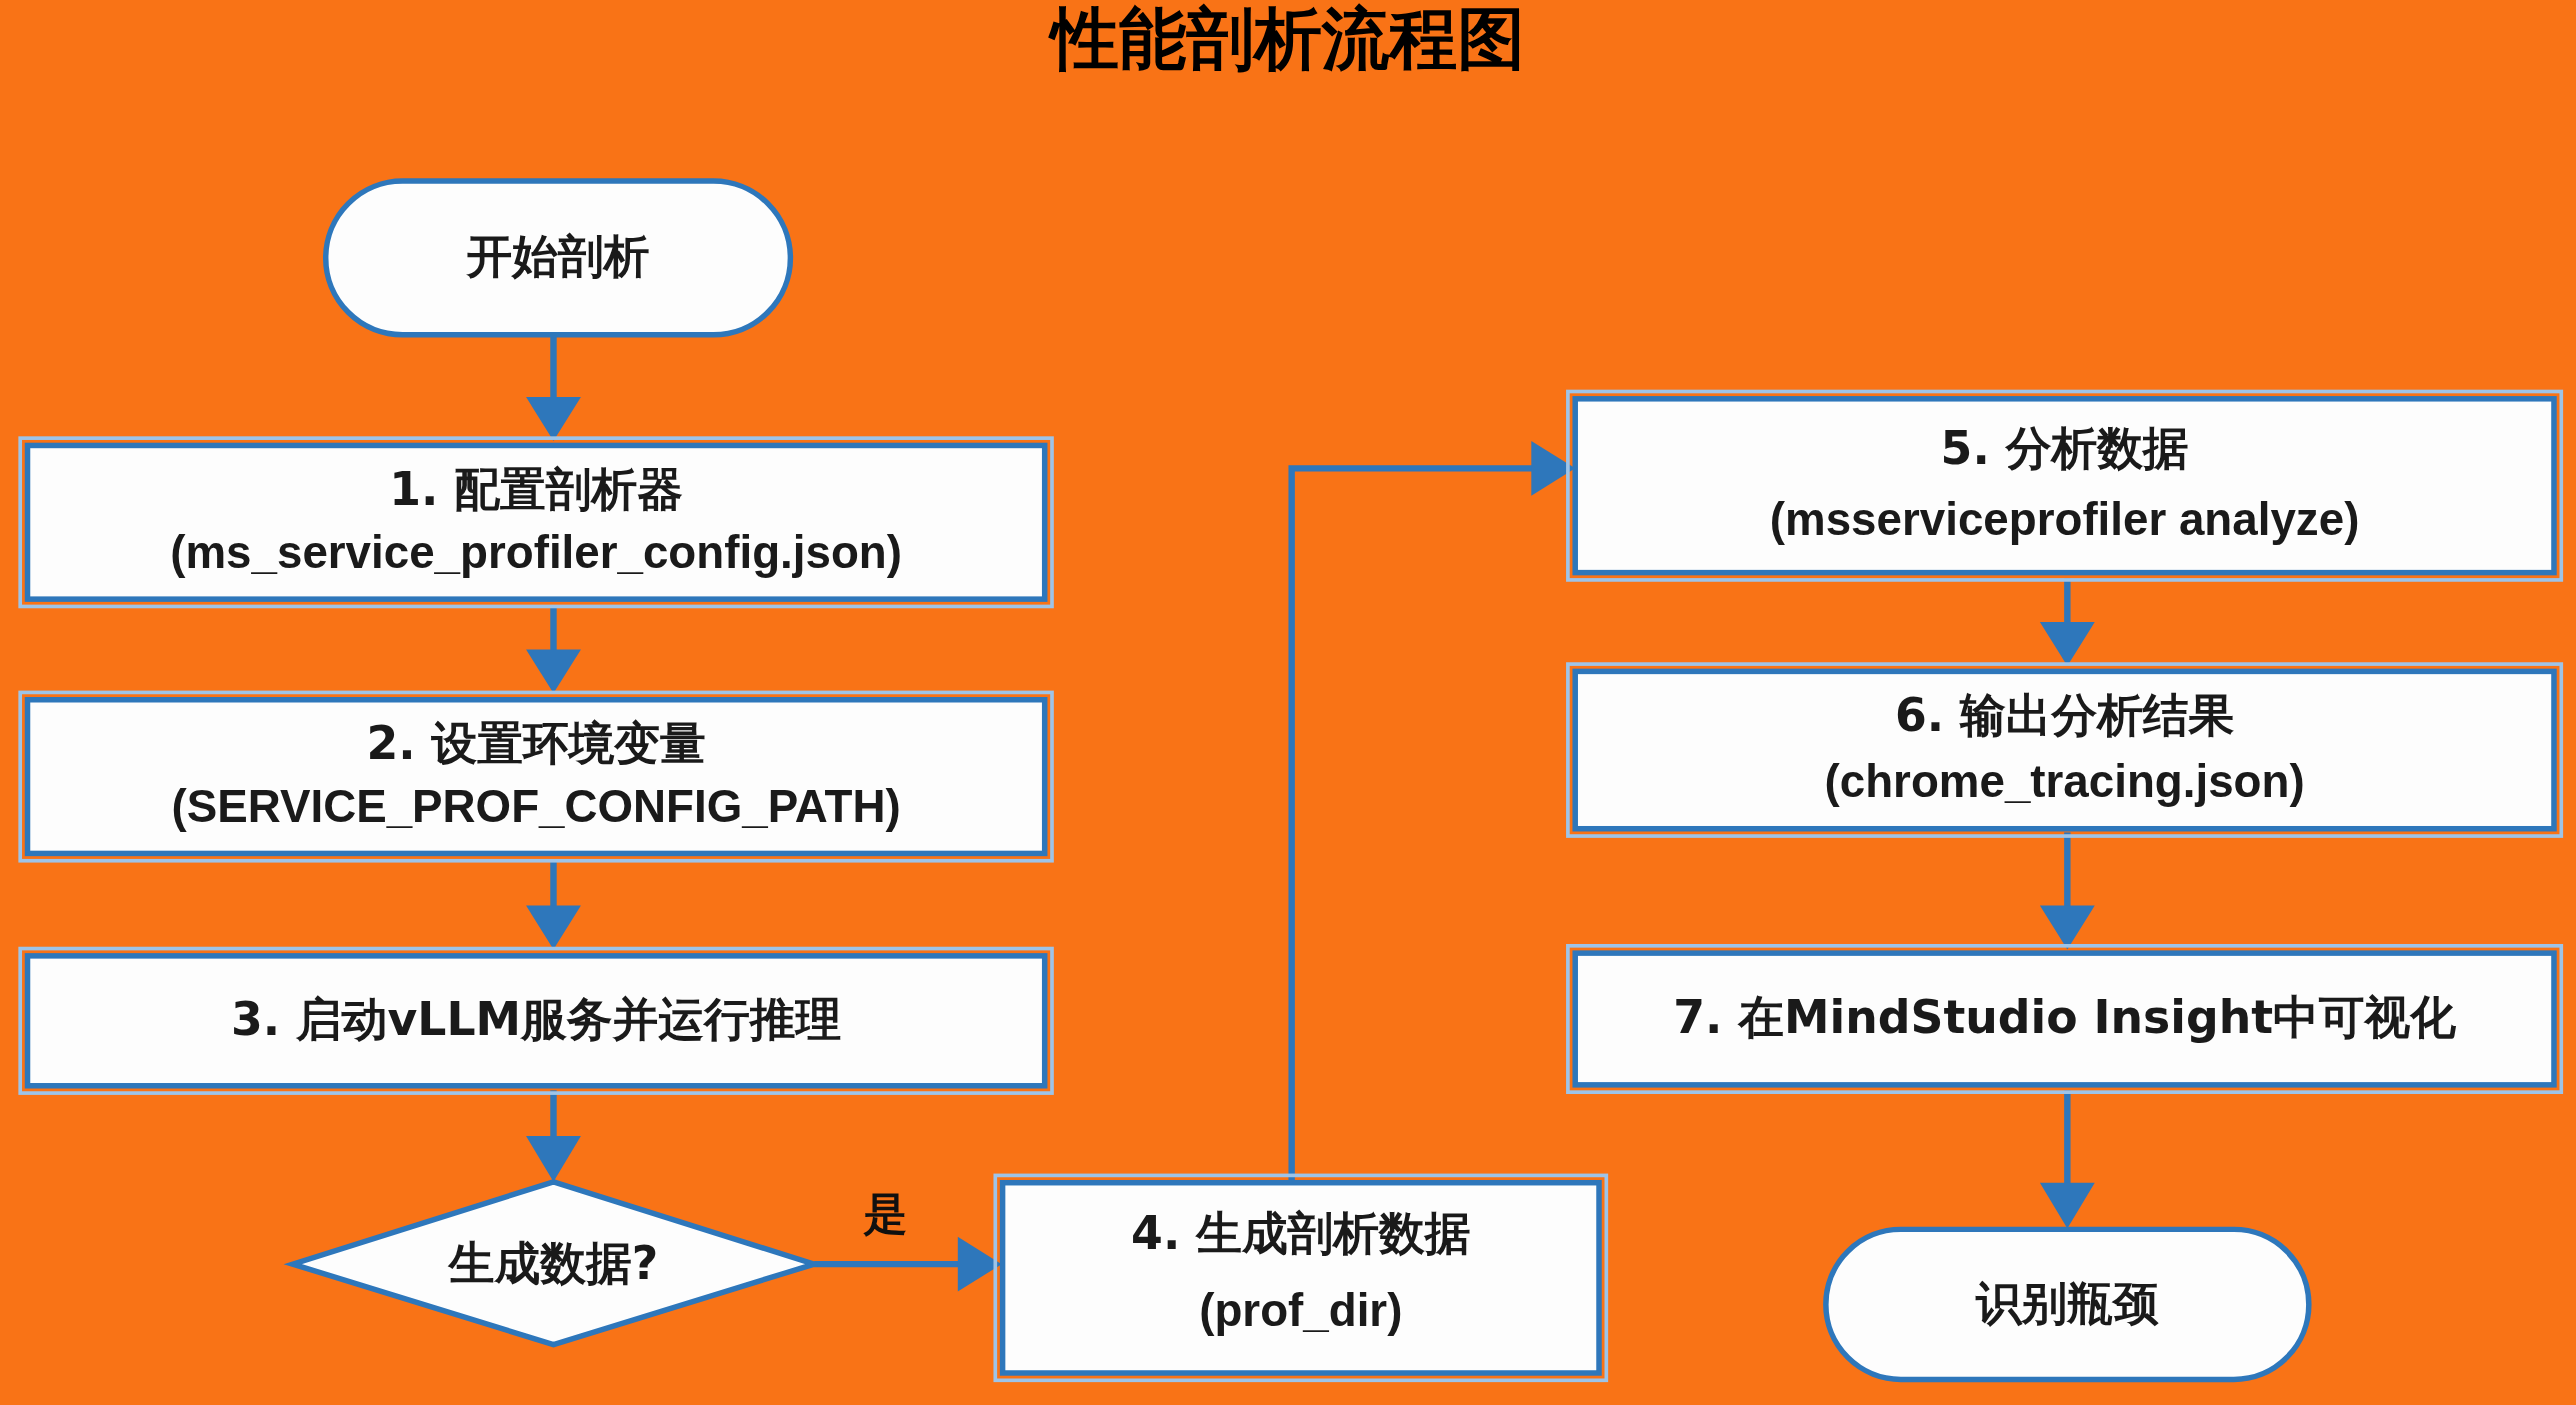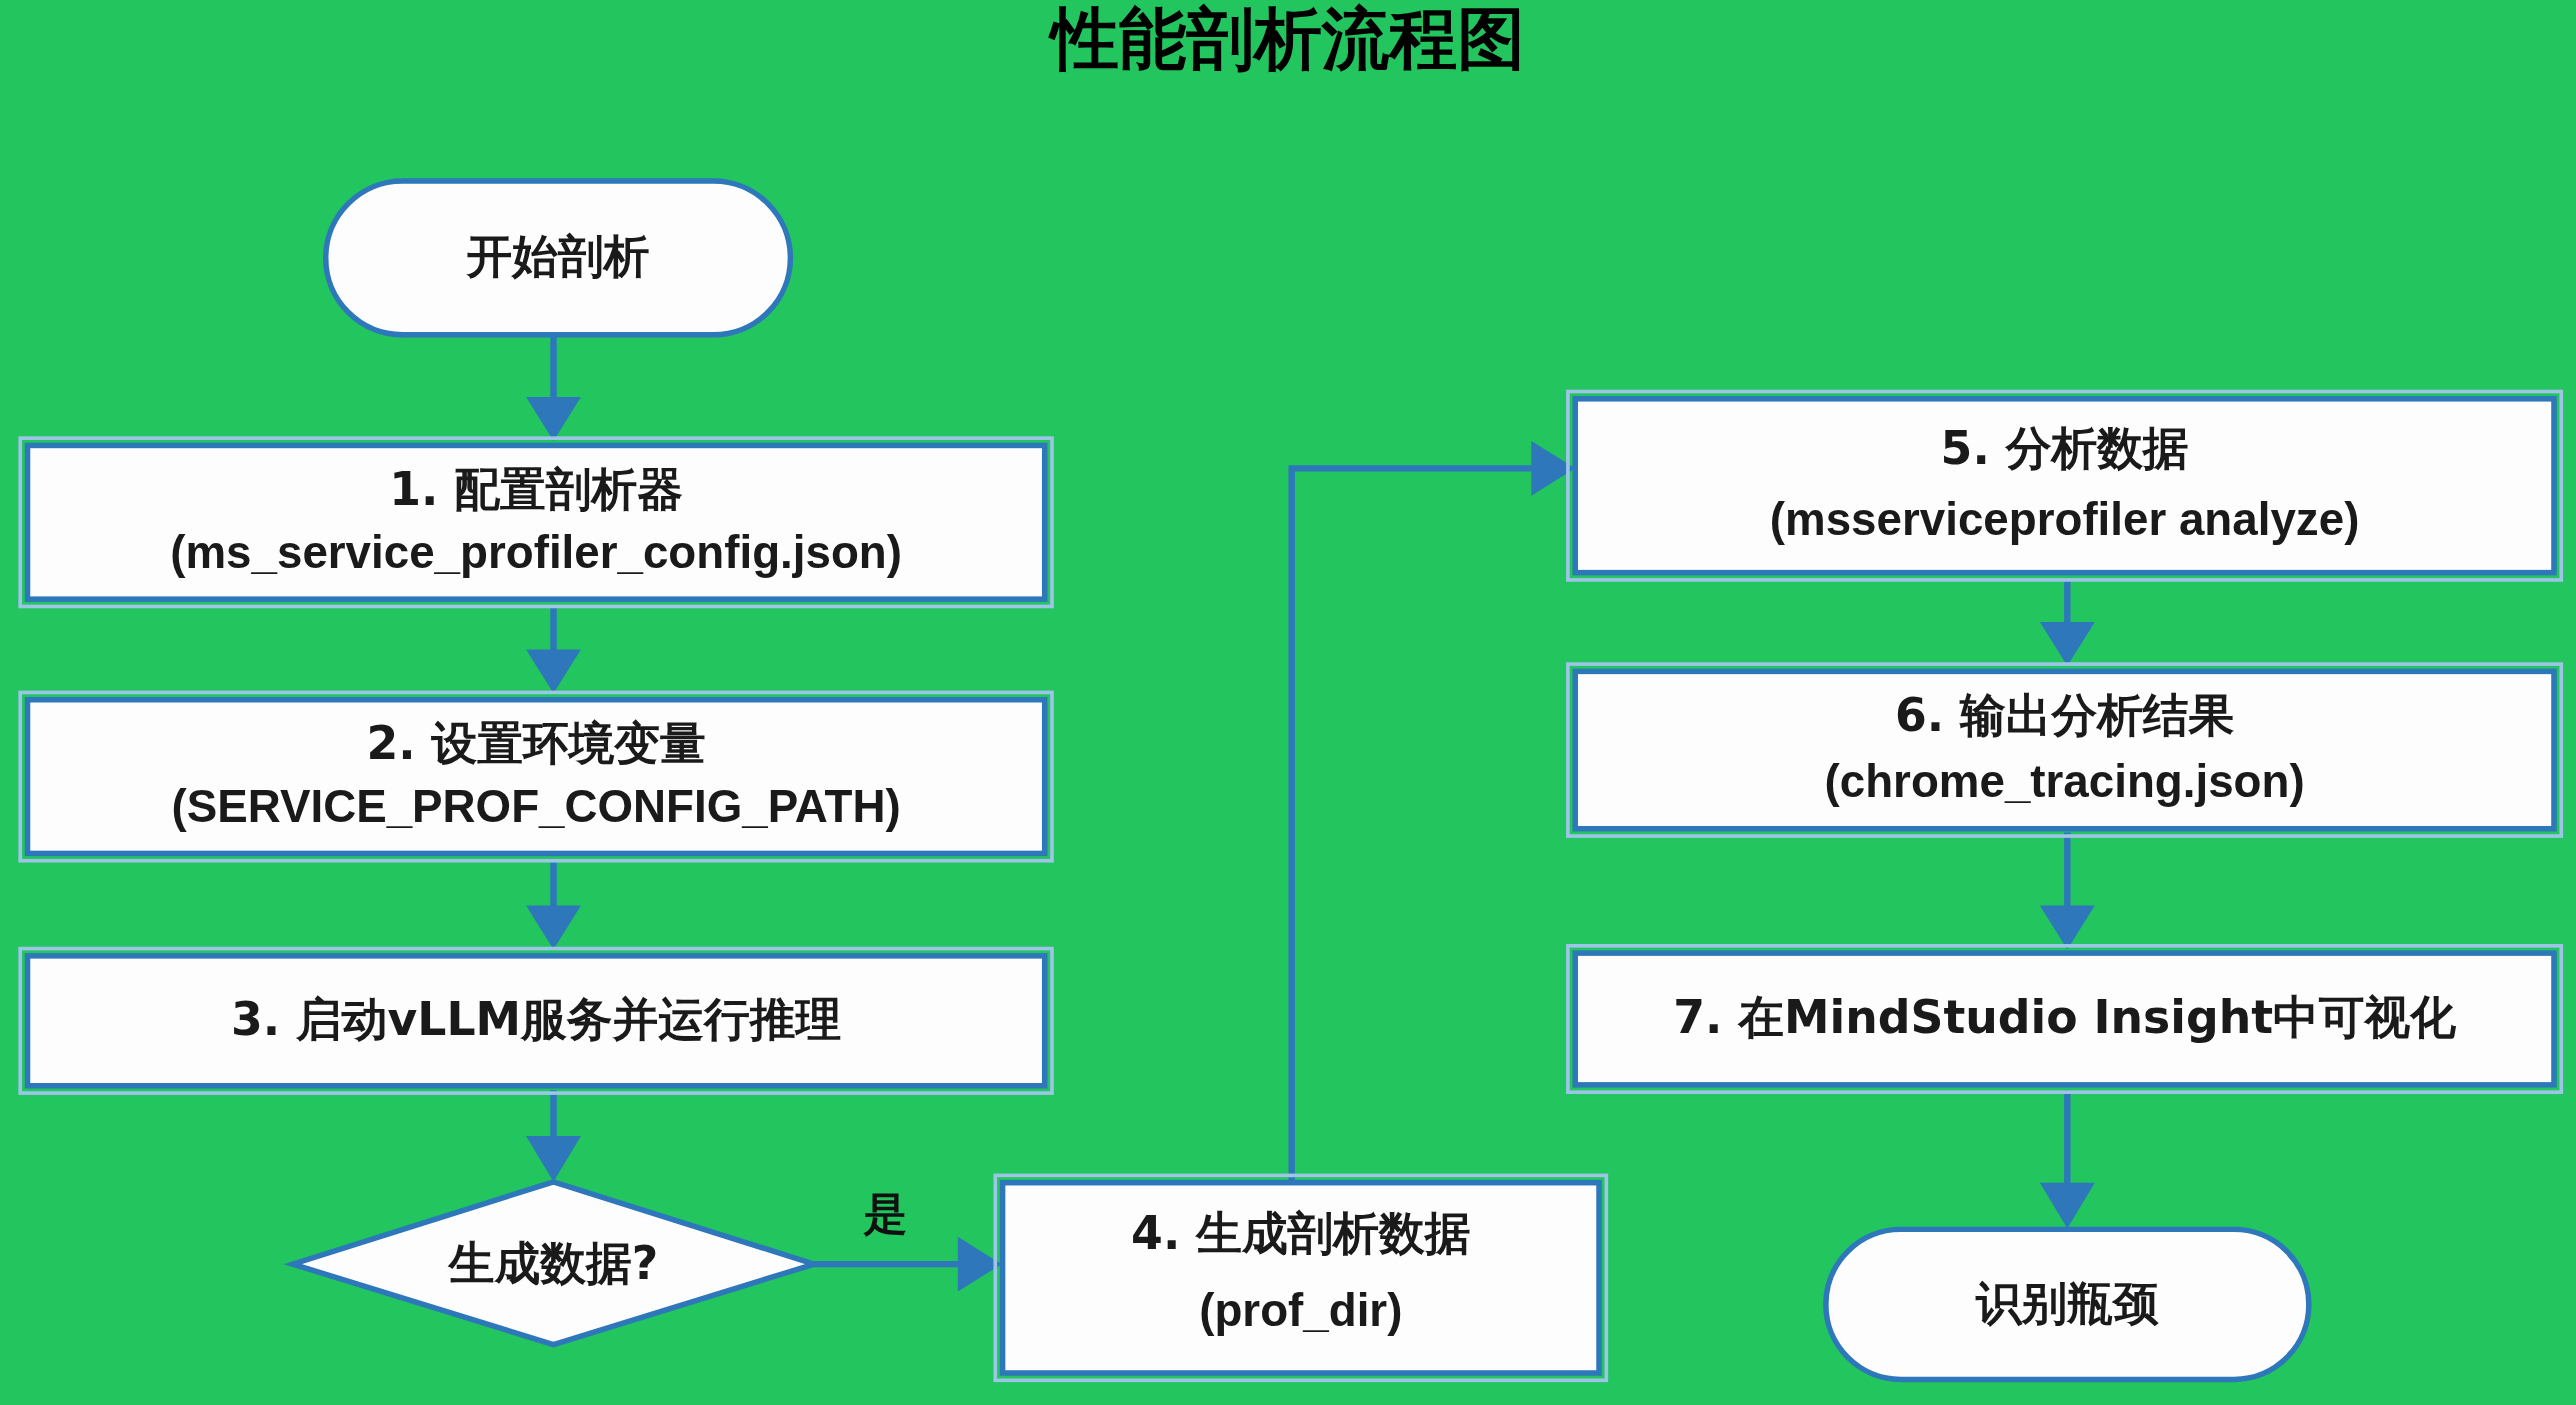--- a/index.html
+++ b/index.html
@@ -11,21 +11,21 @@
   body {
     width: 2576px;
     height: 1405px;
     overflow: hidden;
     font-family: "DejaVu Sans", "Liberation Sans", sans-serif;
   }
   #flowchart-root {
     position: relative;
     width: 2576px;
     height: 1405px;
-    background: #22c55e;
+    background: #f97316;
   }
   svg#flow-svg {
     position: absolute;
     top: 0;
     left: 0;
     width: 2576px;
     height: 1405px;
     display: block;
   }
   .node-shape {

